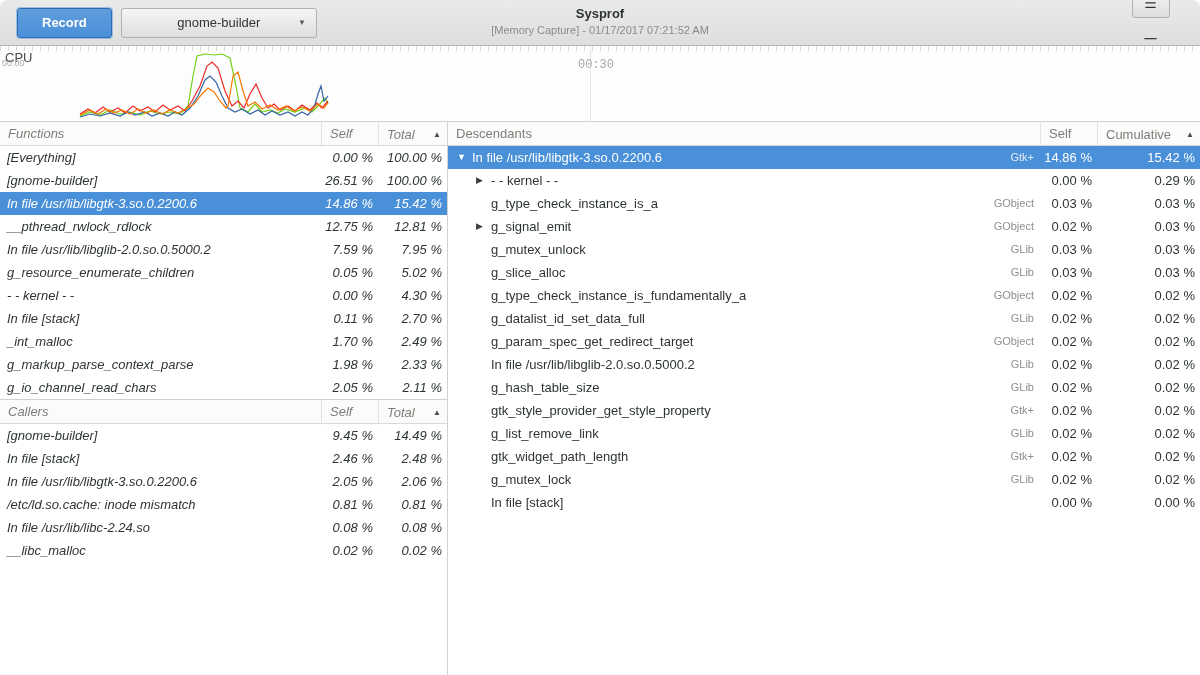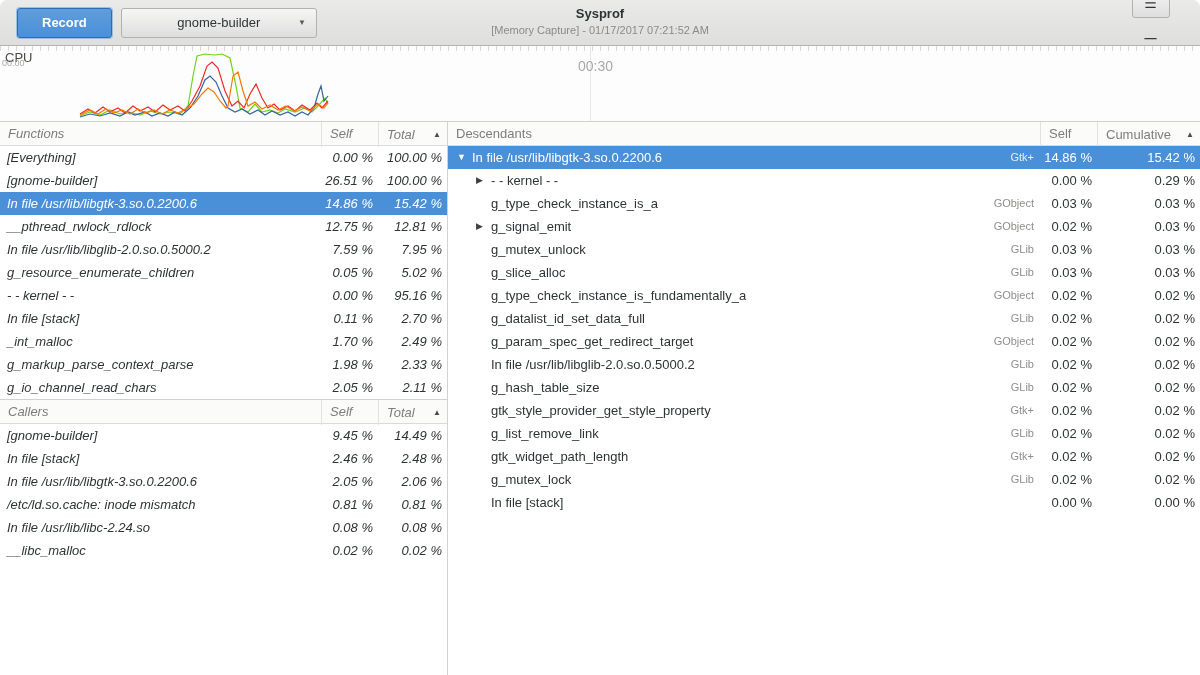--- a/index.html
+++ b/index.html
@@ -21,21 +21,21 @@
   .menu-btn { width:38px; height:30px; font-size:14px; }
   .win-icon { font-size:17px; color:#2e3436; width:22px; text-align:center; line-height:22px; }
   .minimize { margin-top:8px; }
 
   
   .timeline { height:75px; flex:0 0 75px; position:relative; background:#fdfdfd; }
   .ruler { position:absolute; top:0; left:0; right:0; height:5px; background:repeating-linear-gradient(to right,#cfcfcd 0 1px,transparent 1px 8px); opacity:.8; }
   .gridline { position:absolute; top:0; bottom:0; left:590px; width:1px; background:#e7e7e5; }
   .cpu-label { position:absolute; left:5px; top:4px; font-size:13px; color:#4a4a48; }
   .time-start { position:absolute; left:2px; top:12px; font-size:9px; color:#a8a8a6; }
-  .time-mid { position:absolute; left:578px; top:12px; font-size:14px; color:#a8a8a6; }
+  .time-mid { position:absolute; left:578px; top:12px; font-size:12px; color:#a8a8a6;font-family:Liberation Mono, monospace; }
   .timeline svg { position:absolute; inset:0; }
 
   
   .content { flex:1; display:flex; min-height:0; }
   .pane-left { width:448px; flex:0 0 448px; border-right:1px solid #d2d2d0; display:flex; flex-direction:column; }
   .pane-right { flex:1; display:flex; flex-direction:column; }
 
   .thead { height:25px; flex:0 0 25px; display:grid; align-items:center; background:#fbfbfa; border-top:1px solid #d0d0ce; border-bottom:1px solid #dadad8; color:#7d7d7b; }
   .pane-left .thead, .pane-left .row { grid-template-columns:1fr 57px 69px;font-style:italic; }
   .pane-right .thead, .pane-right .row { grid-template-columns:1fr 57px 103px; }
@@ -155,21 +155,21 @@
             </div>
             <div class="num">0.05 %</div>
             <div class="num">5.02 %</div>
           </div>
 
           <div class="row">
             <div class="name-cell">
               <span>- - kernel - -</span>
             </div>
             <div class="num">0.00 %</div>
-            <div class="num">95.16 %</div>
+            <div class="num">4.30 %</div>
           </div>
 
           <div class="row">
             <div class="name-cell">
               <span>In file [stack]</span>
             </div>
             <div class="num">0.11 %</div>
             <div class="num">2.70 %</div>
           </div>
 

